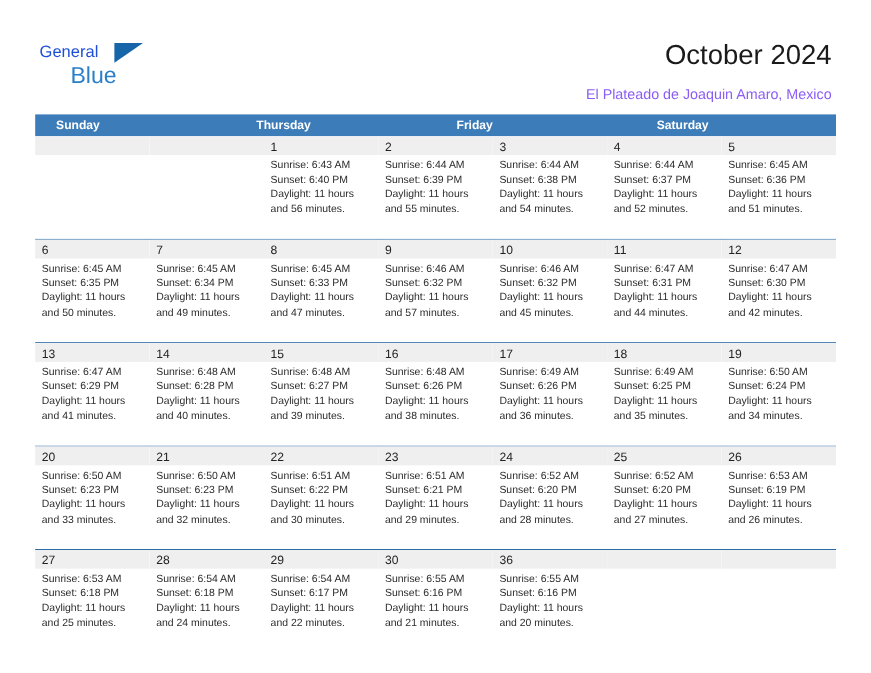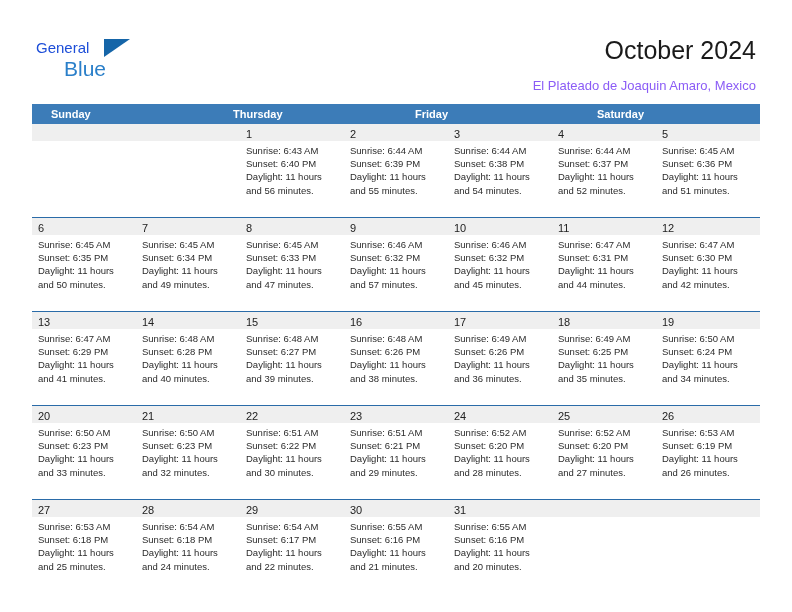--- a/index.html
+++ b/index.html
@@ -476,21 +476,21 @@
           <div class="day-cell">
             <div class="daynum-band"><span class="daynum">30</span></div>
             <div class="details">
               <div>Sunrise: 6:55 AM</div>
               <div>Sunset: 6:16 PM</div>
               <div class="daylight-line">Daylight: 11 hours</div>
               <div class="daylight-line">and 21 minutes.</div>
             </div>
           </div>
           <div class="day-cell">
-            <div class="daynum-band"><span class="daynum">31</span></div>
+            <div class="daynum-band"><span class="daynum">36</span></div>
             <div class="details">
               <div>Sunrise: 6:55 AM</div>
               <div>Sunset: 6:16 PM</div>
               <div class="daylight-line">Daylight: 11 hours</div>
               <div class="daylight-line">and 20 minutes.</div>
             </div>
           </div>
           <div class="day-cell empty">
             <div class="daynum-band"><span class="daynum"></span></div>
             <div class="details">

